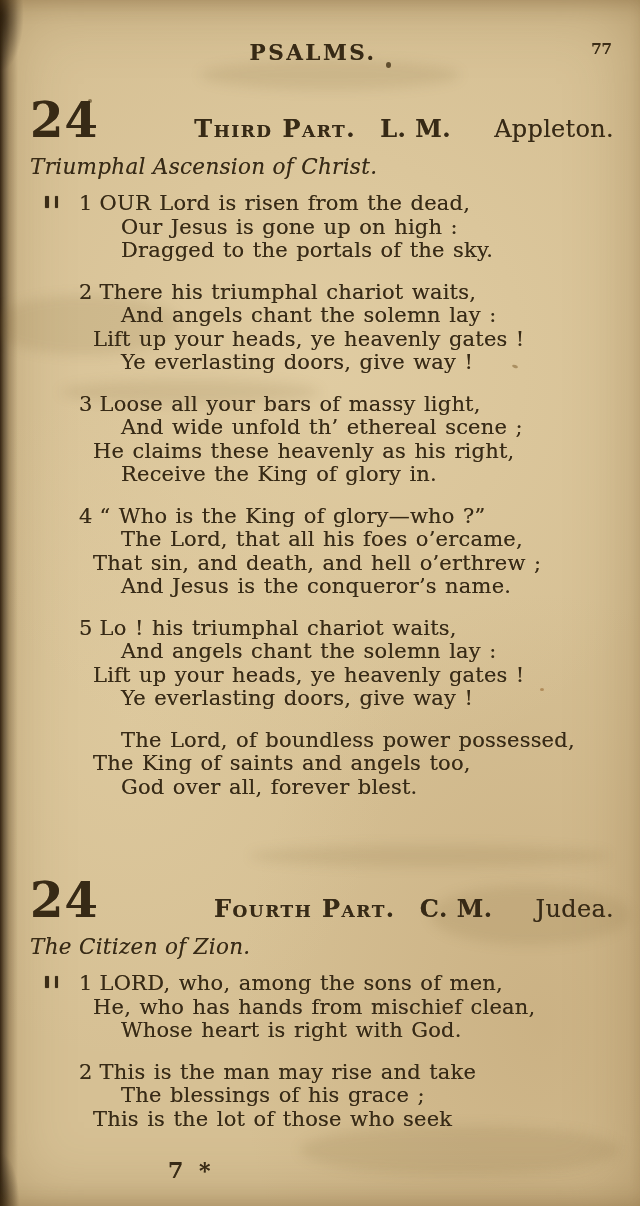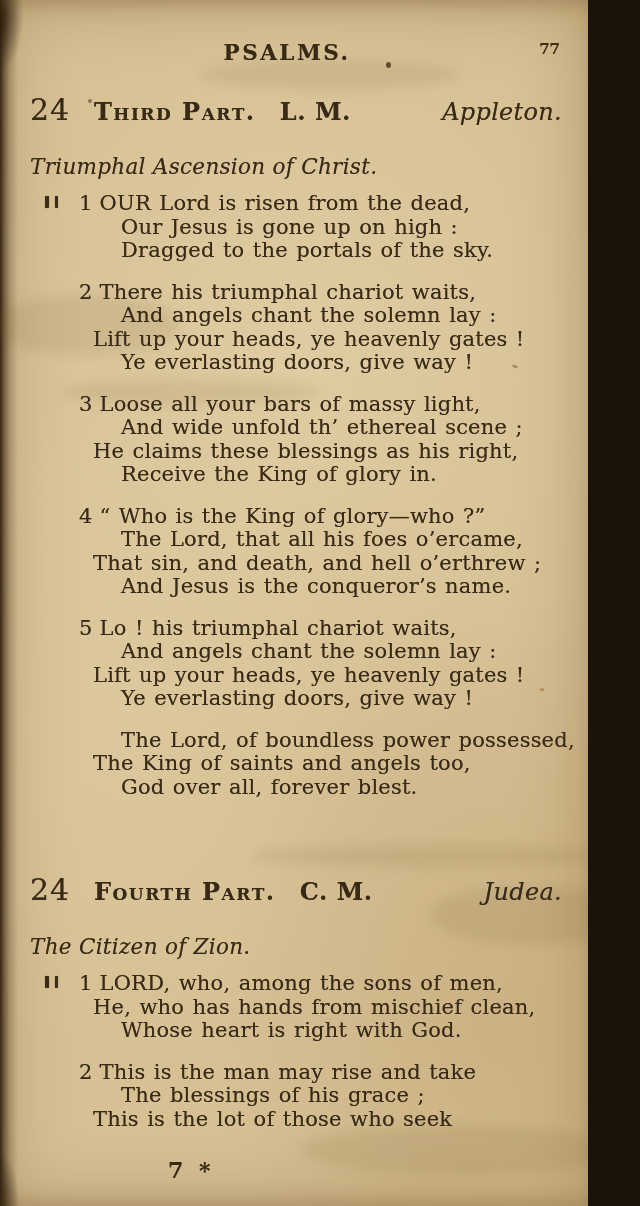--- a/index.html
+++ b/index.html
@@ -1,17 +1,17 @@
 <!DOCTYPE html>
 <html><head>
 <meta charset="utf-8">
 <style>
   html,body{margin:0;padding:0;background:#1b1208;}
   .page{
-    position:relative;width:588px;height:1206px;overflow:hidden;
+    position:relative;width:640px;height:1206px;overflow:hidden;
     font-family:"DejaVu Serif","Liberation Serif",serif;
     color:#372a16;
     text-shadow:0 0 .6px rgba(52,40,22,.55);
     background:
       radial-gradient(90% 50% at 50% 30%, rgba(234,216,176,.50), rgba(0,0,0,0) 70%),
       radial-gradient(60% 40% at 20% 60%, rgba(232,214,172,.35), rgba(0,0,0,0) 70%),
       radial-gradient(80% 60% at 85% 85%, rgba(170,135,85,.25), rgba(0,0,0,0) 60%),
       #d6c094;
   }
   
@@ -38,25 +38,25 @@
   .s4{left:540px;top:688px;width:4px;height:3px;background:#9a6a35;opacity:.6;}
   
   .running-head{position:absolute;top:40px;left:30px;right:26px;height:26px;}
   .head-title{display:block;text-align:center;font-weight:700;font-size:21.5px;letter-spacing:2.5px;padding-right:18px;}
   .page-number{position:absolute;right:2px;top:0;font-weight:700;font-size:15px;}
   
   .hymn{position:absolute;left:30px;right:26px;}
   .hymn-1{top:92px;}
   .hymn-2{top:872px;}
   .hymn-head{display:flex;align-items:baseline;height:48px;}
-  .hymn-number{font-size:30px;font-weight:400;flex:0 0 64px;letter-spacing:1px;}
-  .hymn-title{flex:1;text-align:left;font-size:24px;letter-spacing:.5px;}
+  .hymn-number{font-size:48px;font-weight:700;flex:0 0 64px;letter-spacing:1px;}
+  .hymn-title{flex:1;text-align:right;font-size:24px;letter-spacing:.5px;}
   .part{font-variant:small-caps;font-weight:600;letter-spacing:1.5px;}
   .meter{margin-left:16px;font-weight:600;}
-  .hymn-tune{flex:0 0 auto;font-style:italic;font-size:24px;letter-spacing:.3px;}
+  .hymn-tune{flex:0 0 auto;font-size:24px;letter-spacing:.3px;margin-left:43px;}
   .hymn-subtitle{margin-top:14px;text-align:left;font-style:italic;font-size:21.5px;letter-spacing:.3px;}
   
   .verses{margin-top:13px;}
   .verse{position:relative;margin:0 0 18px 49px;}
   .vline{margin:0;font-size:21px;line-height:23.5px;letter-spacing:.2px;word-spacing:1.5px;white-space:nowrap;}
   .vline .vnum{margin-right:7px;}
   .l2,.l4{margin-left:42px;}
   .l3{margin-left:14px;}
   .margin-mark{position:absolute;left:-34px;top:4px;display:flex;gap:6px;}
   .margin-mark i{display:block;width:3.5px;height:12px;background:#3a2c17;border-radius:1px;box-shadow:0 0 1px rgba(58,44,23,.8);}
@@ -108,21 +108,21 @@
       </div>
       <div class="verse">
         <p class="vline l1"><span class="vnum">2</span><span>There his triumphal chariot waits,</span></p>
         <p class="vline l2">And angels chant the solemn lay :</p>
         <p class="vline l3">Lift up your heads, ye heavenly gates !</p>
         <p class="vline l4">Ye everlasting doors, give way !</p>
       </div>
       <div class="verse">
         <p class="vline l1"><span class="vnum">3</span><span>Loose all your bars of massy light,</span></p>
         <p class="vline l2">And wide unfold th’ ethereal scene ;</p>
-        <p class="vline l3">He claims these blessings as his right,</p>
+        <p class="vline l3">He claims these heavenly as his right,</p>
         <p class="vline l4">Receive the King of glory in.</p>
       </div>
       <div class="verse">
         <p class="vline l1"><span class="vnum">4</span><span>“ Who is the King of glory—who ?”</span></p>
         <p class="vline l2">The Lord, that all his foes o’ercame,</p>
         <p class="vline l3">That sin, and death, and hell o’erthrew ;</p>
         <p class="vline l4">And Jesus is the conqueror’s name.</p>
       </div>
       <div class="verse">
         <p class="vline l1"><span class="vnum">5</span><span>Lo ! his triumphal chariot waits,</span></p>

